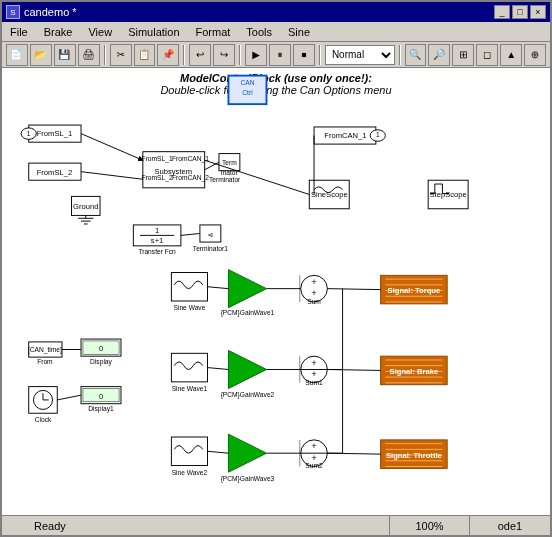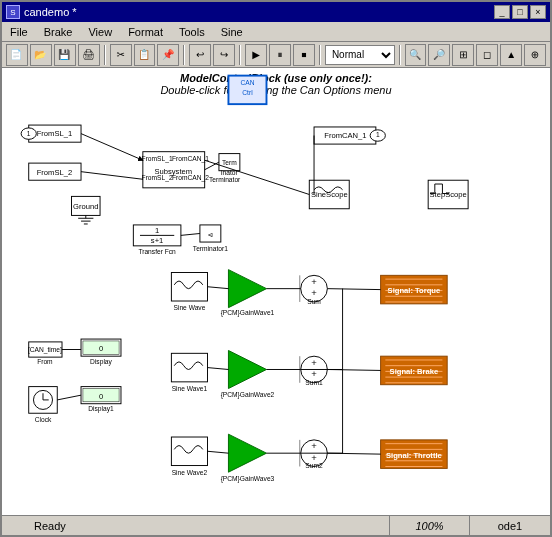--- a/index.html
+++ b/index.html
@@ -145,21 +145,21 @@
     .status-section {
       padding: 0 8px;
       border-right: 1px solid #808080;
       height: 100%;
       display: flex;
       align-items: center;
       font-size: 11px;
     }
     .status-section:last-child { border-right: none; }
     .status-section:first-child { flex: 1; margin-left: 24px; }
-    .status-section:nth-child(2) { width: 80px; justify-content: center; font-style: italic; }
+    .status-section:nth-child(2) { width: 80px; justify-content: center; }
     .status-section:nth-child(3) { width: 80px; justify-content: center; }
     svg.diagram-svg {
       position: absolute;
       top: 0;
       left: 0;
       width: 100%;
       height: 100%;
       overflow: visible;
     }
   </style>
@@ -177,20 +177,21 @@
       <div class="title-btn">_</div>
       <div class="title-btn">□</div>
       <div class="title-btn">×</div>
     </div>
   </div>
 
   <div class="menu-bar">
     <div class="menu-item">File</div>
     <div class="menu-item">Brake</div>
     <div class="menu-item">View</div>
+    <div class="menu-item">Simulation</div>
     <div class="menu-item">Format</div>
     <div class="menu-item">Tools</div>
     <div class="menu-item">Sine</div>
   </div>
 
   <div class="toolbar">
     <div class="tb-btn">📄</div>
     <div class="tb-btn">📂</div>
     <div class="tb-btn">💾</div>
     <div class="tb-btn">🖨</div>

